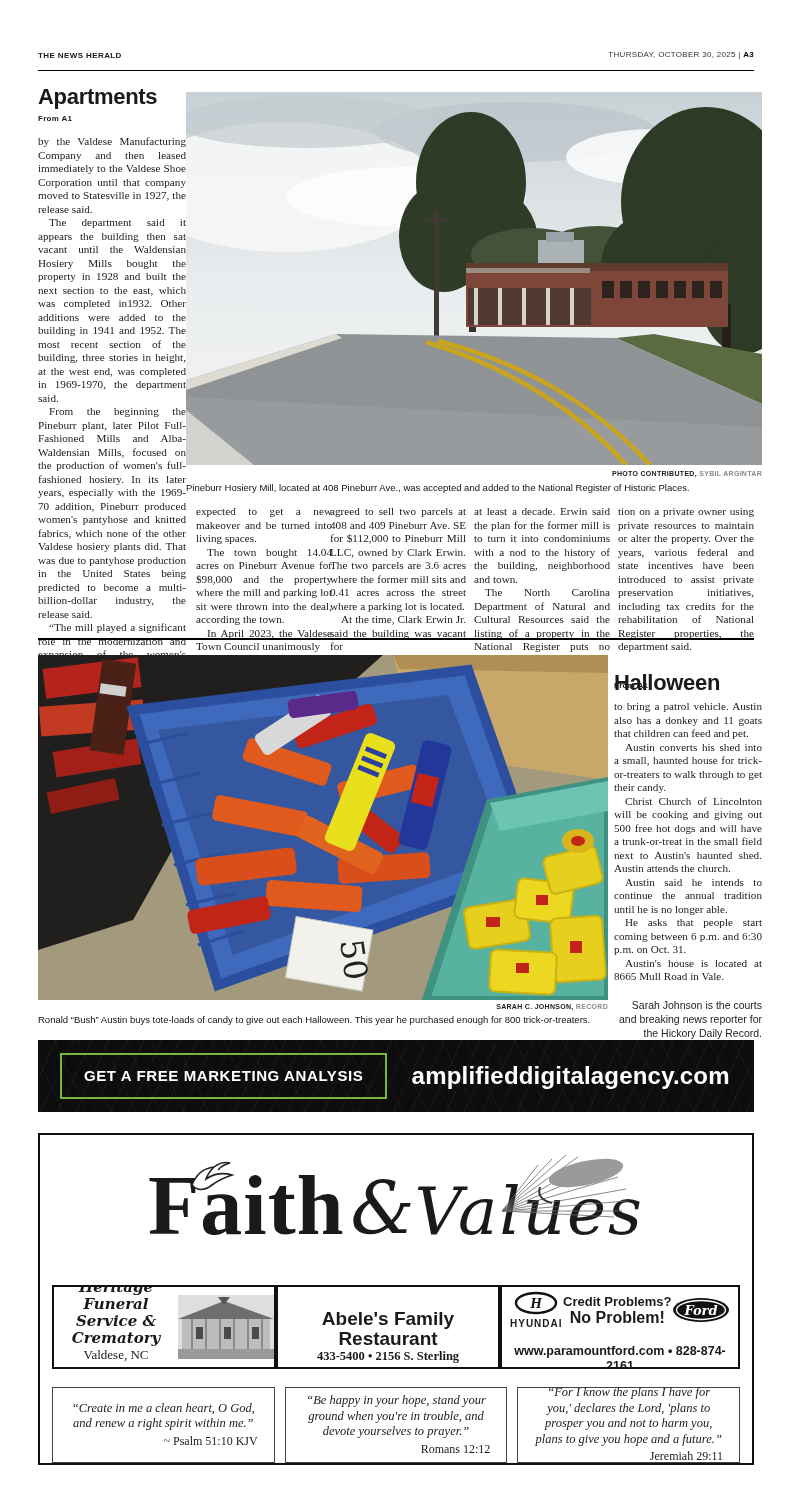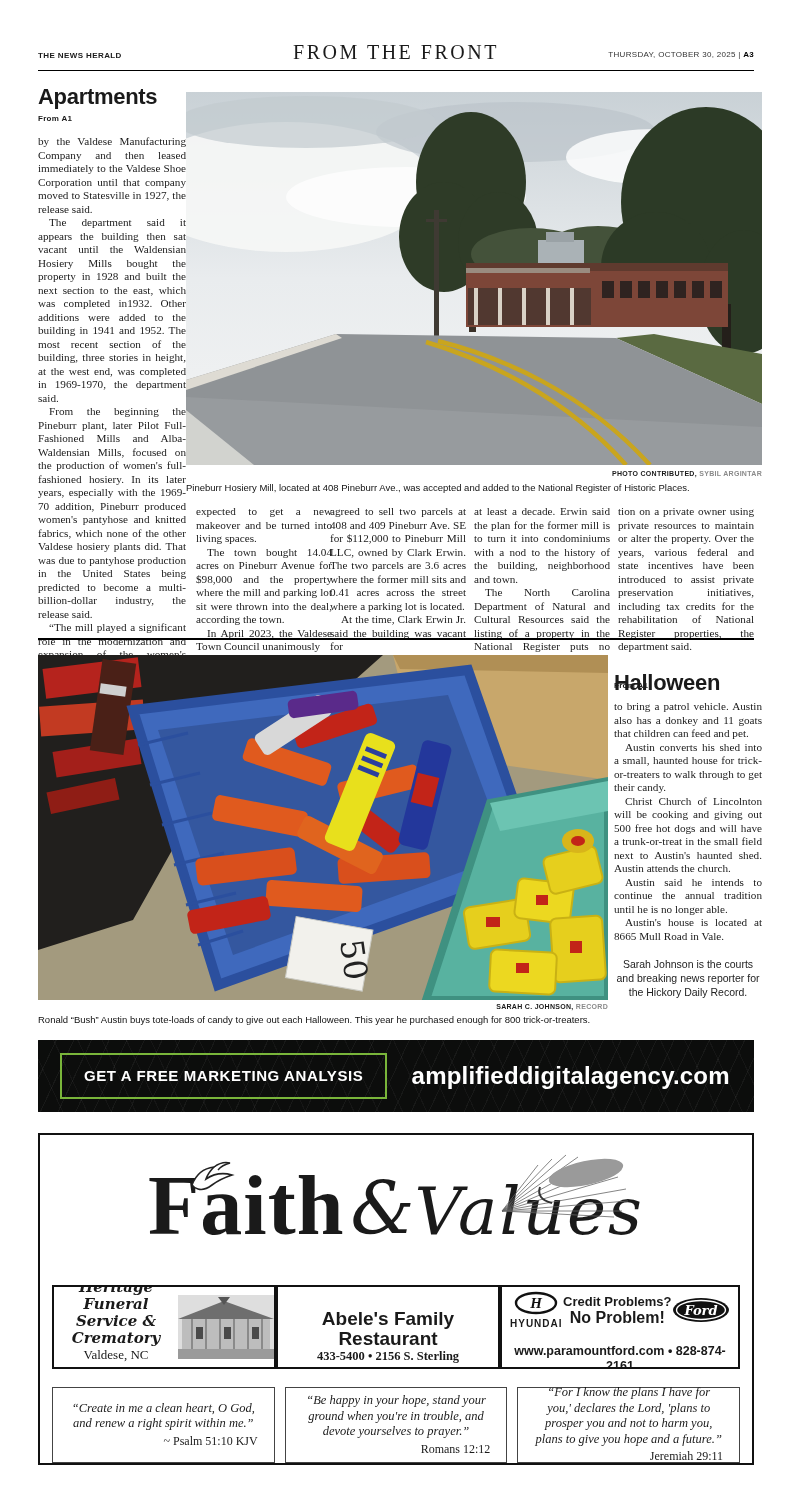--- a/index.html
+++ b/index.html
@@ -17,21 +17,21 @@
   
   .headline{font:bold 22px/22px "Liberation Sans",sans-serif;letter-spacing:-.3px;text-align:right;}
   .fromA1{font:bold 8px/9px "Liberation Sans",sans-serif;letter-spacing:.3px;}
   .bodycol{font-size:11.2px;line-height:13.5px;text-align:justify;}
   .bodycol p{margin:0;}
   .bodycol p.ind{text-indent:11px;}
   .subhead{font:bold 13px/15px "Liberation Sans",sans-serif;margin:3px 0 1px 0;text-align:left;}
   .credit{font:bold 7px/9px "Liberation Sans",sans-serif;text-align:right;letter-spacing:.3px;}
   .credit .nm{color:#8a8a8a;}
   .caption{font:9.5px/12px "Liberation Sans",sans-serif;color:#111;}
-  .note{font:10.5px/14px "Liberation Sans",sans-serif;color:#222;text-align:center;}
+  .note{font:10.5px/14px "Liberation Sans",sans-serif;color:#222;text-align:right;}
 
   
   .banner{background:#0c0d0c;display:flex;align-items:center;
     background-image:repeating-linear-gradient(115deg,rgba(255,255,255,.05) 0 1px,transparent 1px 16px),
                      repeating-linear-gradient(65deg,rgba(255,255,255,.04) 0 1px,transparent 1px 22px);}
   .banner-cta{border:2px solid #79b53a;color:#fff;font:bold 15px/16px "Liberation Sans",sans-serif;
     letter-spacing:.6px;padding:13px 22px;margin-left:22px;white-space:nowrap;}
   .banner-url{color:#fff;font:bold 24px/26px "Liberation Sans",sans-serif;margin:0 auto;letter-spacing:.2px;}
 
   
@@ -60,21 +60,20 @@
   .verse{border:1px solid #444;background:#fff;flex:1;display:flex;flex-direction:column;
          justify-content:center;padding:4px 16px;font:italic 12.5px/15.5px "Liberation Serif",serif;text-align:center;}
   .verse .ref{font-style:normal;text-align:right;margin-top:2px;font-size:12px;}
 </style>
 </head>
 <body>
 
 <div class="page">
 
   <div class="abs mh-left" style="left:38px;top:51px;">THE NEWS HERALD</div>
-  <div class="abs mh-center" style="left:0;right:0;top:41px;text-align:center;">FROM THE FRONT</div>
   <div class="abs mh-right" style="right:38px;top:50px;"><span>THURSDAY, OCTOBER 30, 2025  |</span> <b>A3</b></div>
   <div class="abs rule" style="left:38px;right:38px;top:70px;height:1px;"></div>
 
   <div class="abs headline" style="left:38px;top:86px;">Apartments</div>
   <div class="abs fromA1" style="left:38px;top:114px;">From A1</div>
 
   <div class="abs bodycol" style="left:38px;top:135px;width:148px;">
     <p>by the Valdese Manufacturing Company and then leased immediately to the Valdese Shoe Corporation until that company moved to Statesville in 1927, the release said.</p>
     <p class="ind">The department said it appears the building then sat vacant until the Waldensian Hosiery Mills bought the property in 1928 and built the next section to the east, which was completed in1932. Other additions were added to the building in 1941 and 1952. The most recent section of the building, three stories in height, at the west end, was completed in 1969-1970, the department said.</p>
     <p class="ind">From the beginning the Pineburr plant, later Pilot Full-Fashioned Mills and Alba-Waldensian Mills, focused on the production of women's full-fashioned hosiery. In its later years, especially with the 1969-70 addition, Pineburr produced women's pantyhose and knitted fabrics, which none of the other Valdese hosiery plants did. That was due to pantyhose production in the United States being predicted to become a multi-billion-dollar industry, the release said.</p>
@@ -256,20 +255,21 @@
   <div class="abs credit" style="left:38px;top:1002px;width:570px;"><span>SARAH C. JOHNSON,</span><span class="nm"> RECORD</span></div>
   <div class="abs caption" style="left:38px;top:1014px;width:700px;">Ronald “Bush” Austin buys tote-loads of candy to give out each Halloween. This year he purchased enough for 800 trick-or-treaters.</div>
 
   <div class="abs headline" style="left:614px;top:672px;">Halloween</div>
   <div class="abs fromA1" style="left:614px;top:681px;">From A1</div>
   <div class="abs bodycol" style="left:614px;top:700px;width:148px;">
     <p>to bring a patrol vehicle. Austin also has a donkey and 11 goats that children can feed and pet.</p>
     <p class="ind">Austin converts his shed into a small, haunted house for trick-or-treaters to walk through to get their candy.</p>
     <p class="ind">Christ Church of Lincolnton will be cooking and giving out 500 free hot dogs and will have a trunk-or-treat in the small field next to Austin's haunted shed. Austin attends the church.</p>
     <p class="ind">Austin said he intends to continue the annual tradition until he is no longer able.</p>
+    <p class="ind">He asks that people start coming between 6 p.m. and 6:30 p.m. on Oct. 31.</p>
     <p class="ind">Austin's house is located at 8665 Mull Road in Vale.</p>
     <p class="note" style="margin-top:14px;">Sarah Johnson is the courts and breaking news reporter for the Hickory Daily Record.</p>
   </div>
 
   <div class="abs banner" style="left:38px;top:1040px;width:716px;height:72px;">
     <div class="banner-cta">GET A FREE MARKETING ANALYSIS</div>
     <div class="banner-url">amplifieddigitalagency.com</div>
   </div>
 
   <div class="abs faith-box" style="left:38px;top:1133px;width:712px;height:328px;">

